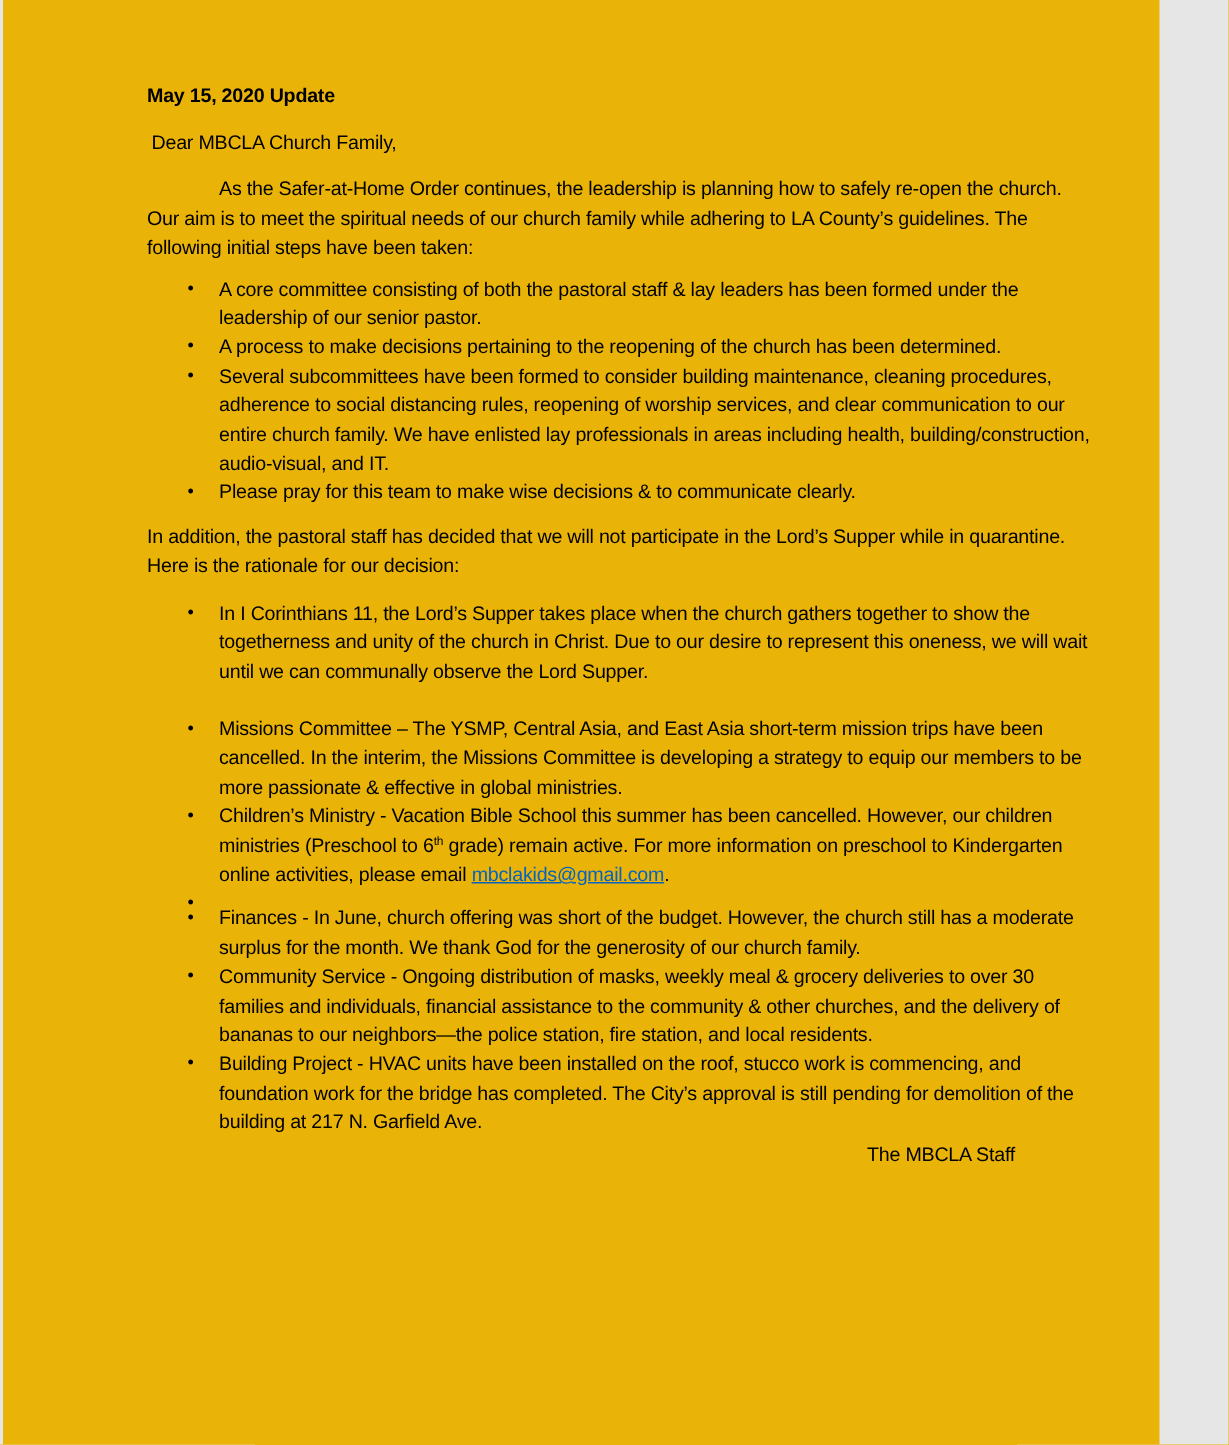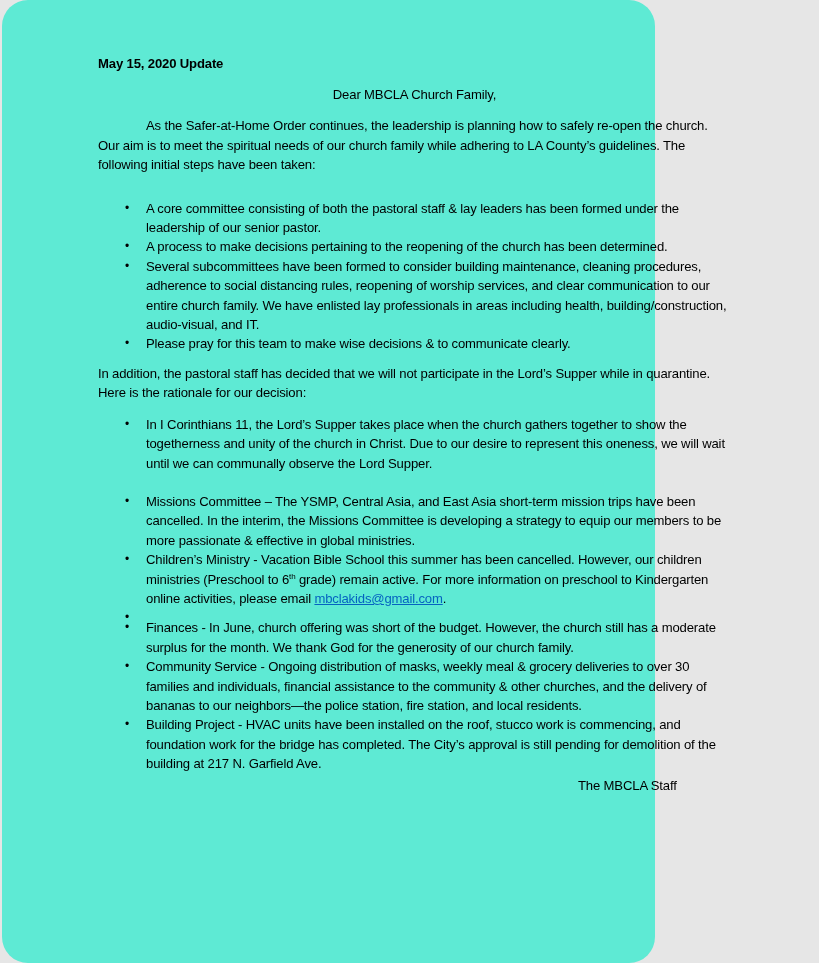--- a/index.html
+++ b/index.html
@@ -2,35 +2,34 @@
 <html><head>
 <meta charset="utf-8">
 <style>
   html, body { margin: 0; padding: 0; }
   body {
     width: 819px; height: 963px; overflow: hidden;
     background: #e6e6e6;
     font-family: "Liberation Sans", sans-serif;
   }
   .page {
-    position: absolute; left: 2px; top: 0; width: 653px; height: 963px;
-    background: #5eead4;
-    border-radius: 26px;
+    position: absolute; left: 2px; top: 0; width: 771px; height: 963px;
+    background: #eab308;
   }
   .content {
     position: absolute; left: 96px; top: 54px; width: 630px;
     color: #000000;
     font-size: 13.1px;
     line-height: 19.4px;
     letter-spacing: -0.15px;
   }
   .title { font-weight: bold; margin: 0 0 12px 0; height: 19px; }
-  .greeting { margin: 0 0 12px 3px; text-align: center; }
+  .greeting { margin: 0 0 12px 3px; }
   p { margin: 0; }
-  .indent-para { margin-bottom: 24px; }
+  .indent-para { margin-bottom: 8px; }
   .indent-para .first { padding-left: 48px; }
   ul { list-style: none; margin: 0; padding: 0; }
   li { position: relative; padding-left: 48px; }
   li .bullet {
     position: absolute; left: 24px; top: 0; width: 10px; text-align: center;
     font-size: 12px;
   }
   .list-block { margin-bottom: 10px; }
   .para { margin-bottom: 12px; }
   .gap { height: 19px; }

